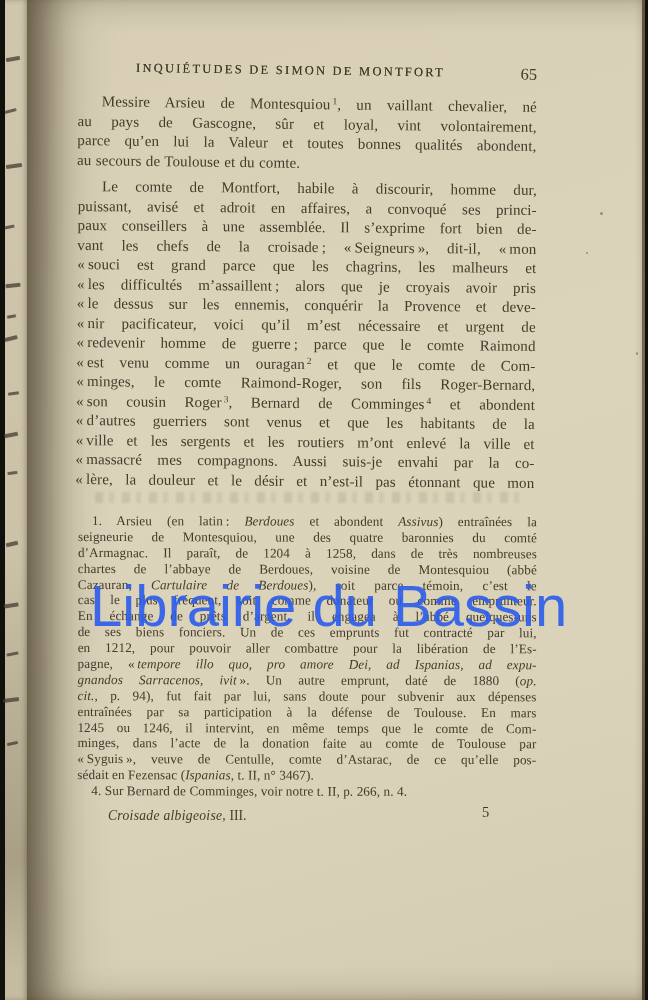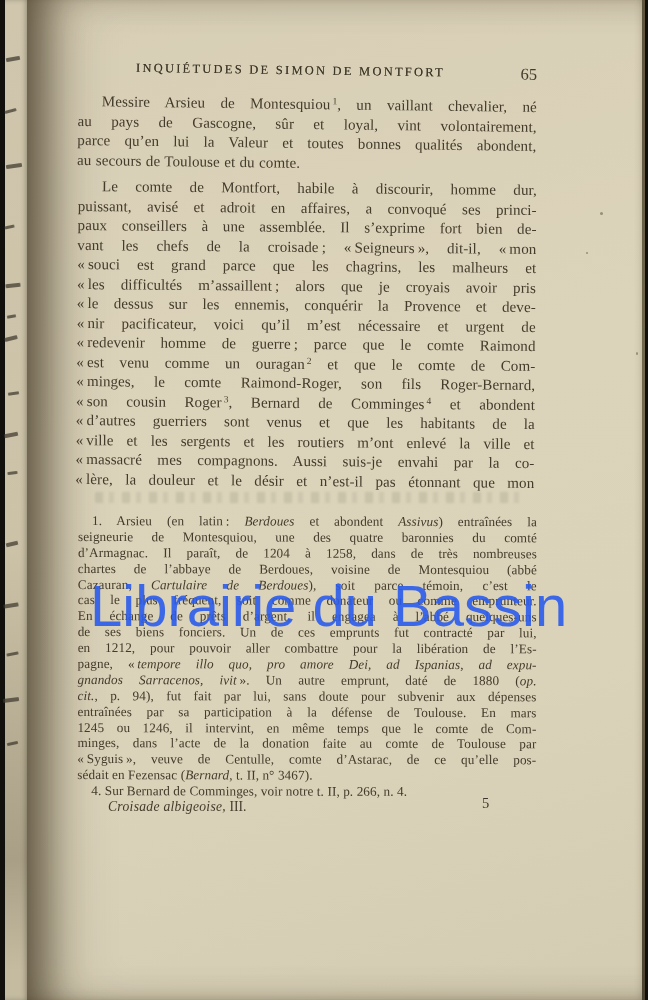--- a/index.html
+++ b/index.html
@@ -51,21 +51,21 @@
 
   .footnotes{margin-top:24px;font-size:13.2px;letter-spacing:.1px;transform:rotate(.15deg);transform-origin:0 0;}
   .footnotes .line{height:15.9px;line-height:15.9px;overflow:hidden;
     text-align:justify;text-align-last:justify;}
   .footnotes .line.ind{text-indent:14px;}
   .footnotes .line.flush{text-align-last:left;}
 
   .it{font-style:italic;}
   .sup{font-size:9.5px;position:relative;top:-5px;margin-left:2px;}
 
-  .footer-row{position:relative;margin-top:0;height:18px;font-size:13.6px;}
+  .footer-row{position:relative;margin-top:9px;height:18px;font-size:13.6px;}
   .sig-title{position:absolute;left:30px;top:0;}
   .sig-title .it{letter-spacing:.3px;}
   .sig-num{position:absolute;left:404px;top:-4px;font-size:14.5px;color:#3f372a;}
 
   
   .bleed{
     position:absolute;left:95px;top:492px;width:430px;height:11px;
     background:repeating-linear-gradient(90deg,
       rgba(100,105,80,.30) 0 8px, transparent 8px 14px,
       rgba(100,105,80,.22) 14px 19px, transparent 19px 27px);
@@ -153,21 +153,21 @@
           <div class="line"><span>En échange de prêts d’argent, il engagea à l’abbé quelques-uns</span></div>
           <div class="line"><span>de ses biens fonciers. Un de ces emprunts fut contracté par lui,</span></div>
           <div class="line"><span>en 1212, pour pouvoir aller combattre pour la libération de l’Es-</span></div>
           <div class="line"><span>pagne, « </span><span class="it">tempore illo quo, pro amore Dei, ad Ispanias, ad expu-</span></div>
           <div class="line"><span class="it">gnandos Sarracenos, ivit</span><span> ». Un autre emprunt, daté de 1880 (</span><span class="it">op.</span></div>
           <div class="line"><span class="it">cit.</span><span>, p. 94), fut fait par lui, sans doute pour subvenir aux dépenses</span></div>
           <div class="line"><span>entraînées par sa participation à la défense de Toulouse. En mars</span></div>
           <div class="line"><span>1245 ou 1246, il intervint, en même temps que le comte de Com-</span></div>
           <div class="line"><span>minges, dans l’acte de la donation faite au comte de Toulouse par</span></div>
           <div class="line"><span>« Syguis », veuve de Centulle, comte d’Astarac, de ce qu’elle pos-</span></div>
-          <div class="line flush"><span>sédait en Fezensac (</span><span class="it">Bernard</span><span>, t. II, n° 3467).</span></div>
+          <div class="line flush"><span>sédait en Fezensac (</span><span class="it">Ispanias</span><span>, t. II, n° 3467).</span></div>
         </div>
       <div>
           <div class="line ind flush"><span>4. Sur Bernard de Comminges, voir notre t. II, p. 266, n. 4.</span></div>
         </div>
     </div>
 
     <div class="footer-row">
       <span class="sig-title"><span class="it">Croisade albigeoise,</span> <span>III.</span></span>
       <span class="sig-num">5</span>
     </div>

